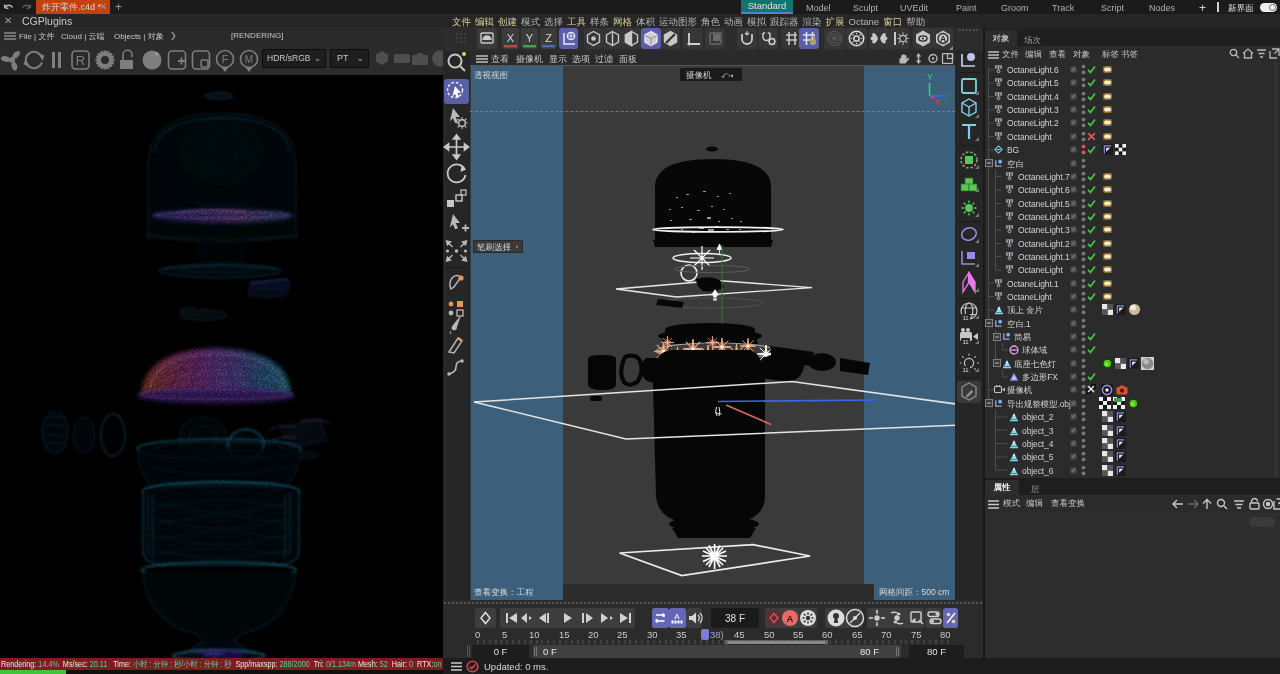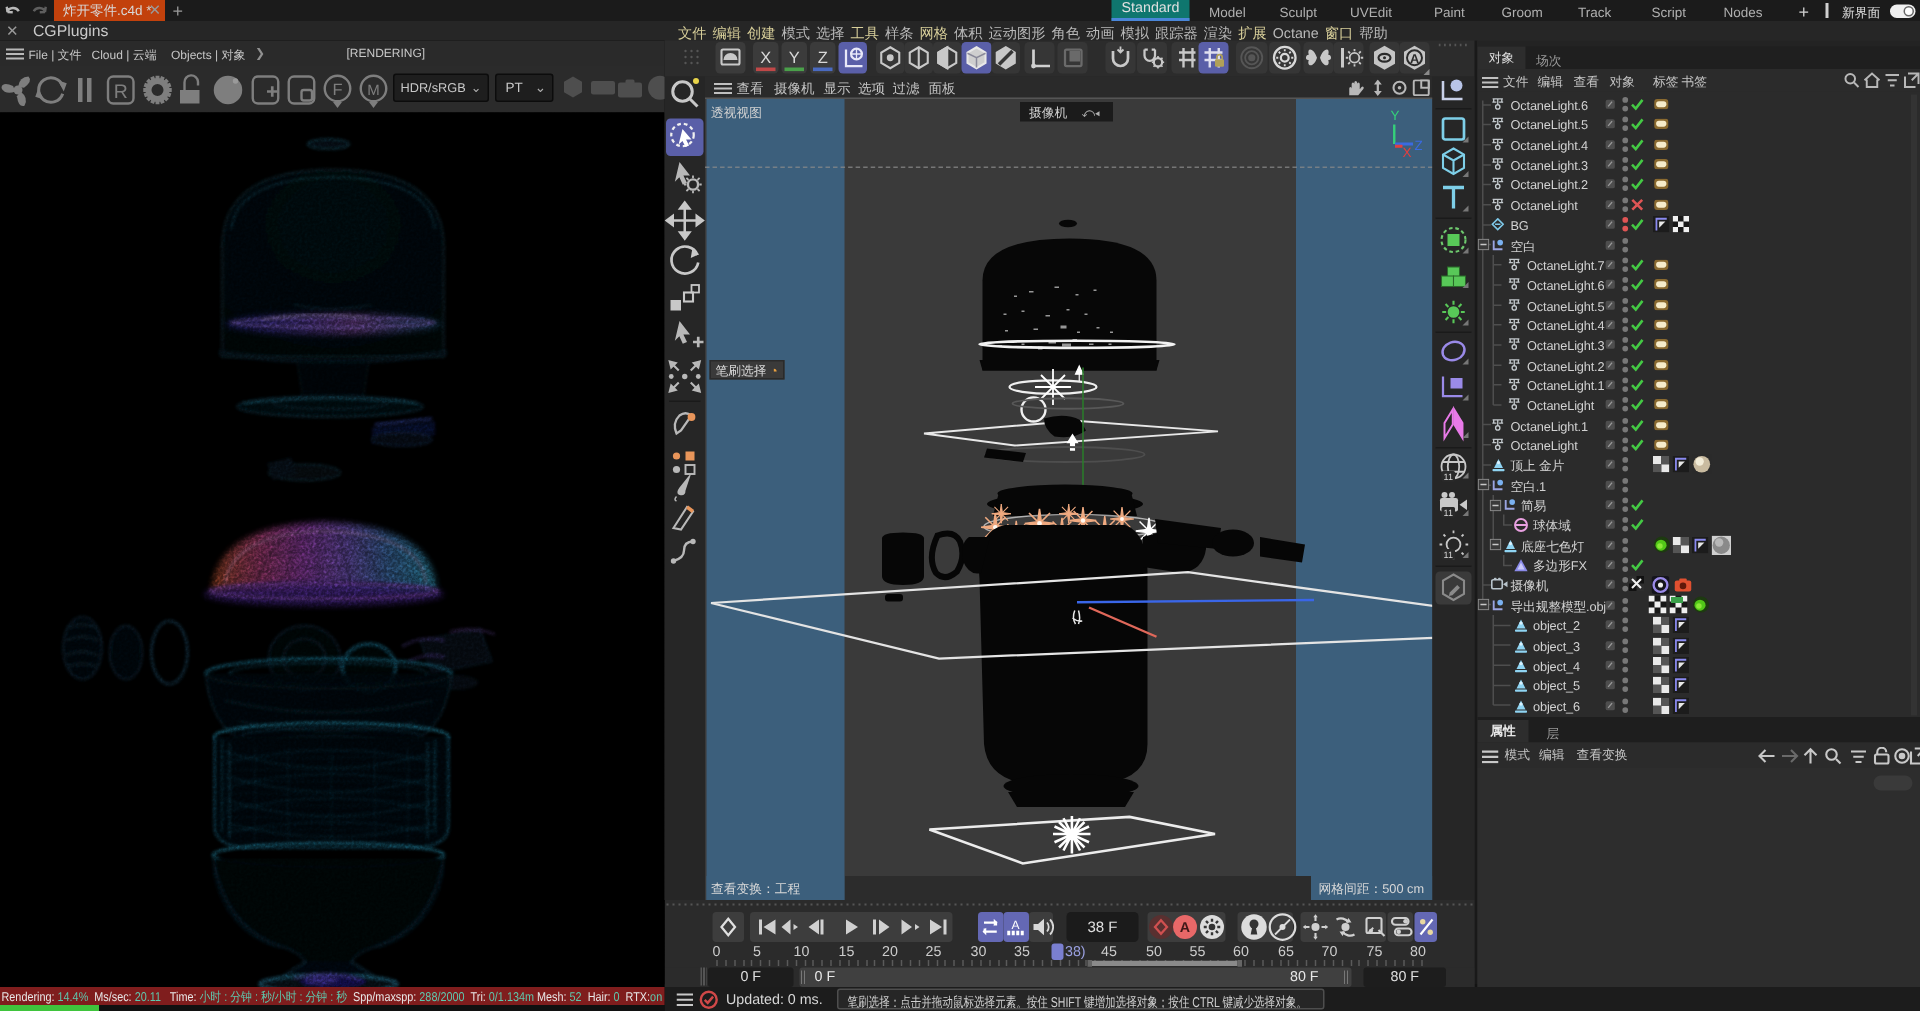--- a/index.html
+++ b/index.html
@@ -1672,17 +1672,14 @@
 
   <div class="abs" style="left:443px;top:658px;width:837px;height:16px;background:#1c1c1c;" id="statusbar">
     <svg class="abs" style="left:8px;top:4px" width="11" height="9">
         <path d="M0 1 h11 M0 4.5 h11 M0 8 h11" stroke="#c8c8c8" stroke-width="1.4"></path>
       </svg>
     <svg class="abs" style="left:23px;top:2px" width="13" height="13" viewBox="0 0 13 13">
       <circle cx="6.5" cy="6.5" r="5.3" fill="none" stroke="#d04848" stroke-width="1.6"></circle>
       <path d="M3.8 6.6 L5.8 8.6 L9.4 4.4" fill="none" stroke="#d04848" stroke-width="1.6"></path>
     </svg>
     <div class="txt" style="left:41px;top:3px;font-size:9.5px;color:#d8d8d8;">Updated: 0 ms.</div>
-    <div class="abs" style="left:115px;top:0.5px;width:325px;height:14px;background:#262626;border:1px solid #4e4e4e;border-radius:2px;overflow:hidden;">
-      <div class="txt" style="left:6px;top:2px;font-size:9.5px;color:#d0d0d0;transform:scaleX(0.74);transform-origin:0 0;">笔刷选择：点击并拖动鼠标选择元素。按住 SHIFT 键增加选择对象；按住 CTRL 键减少选择对象。</div>
-    </div>
   </div>
 </div>
 
 </body></html>

